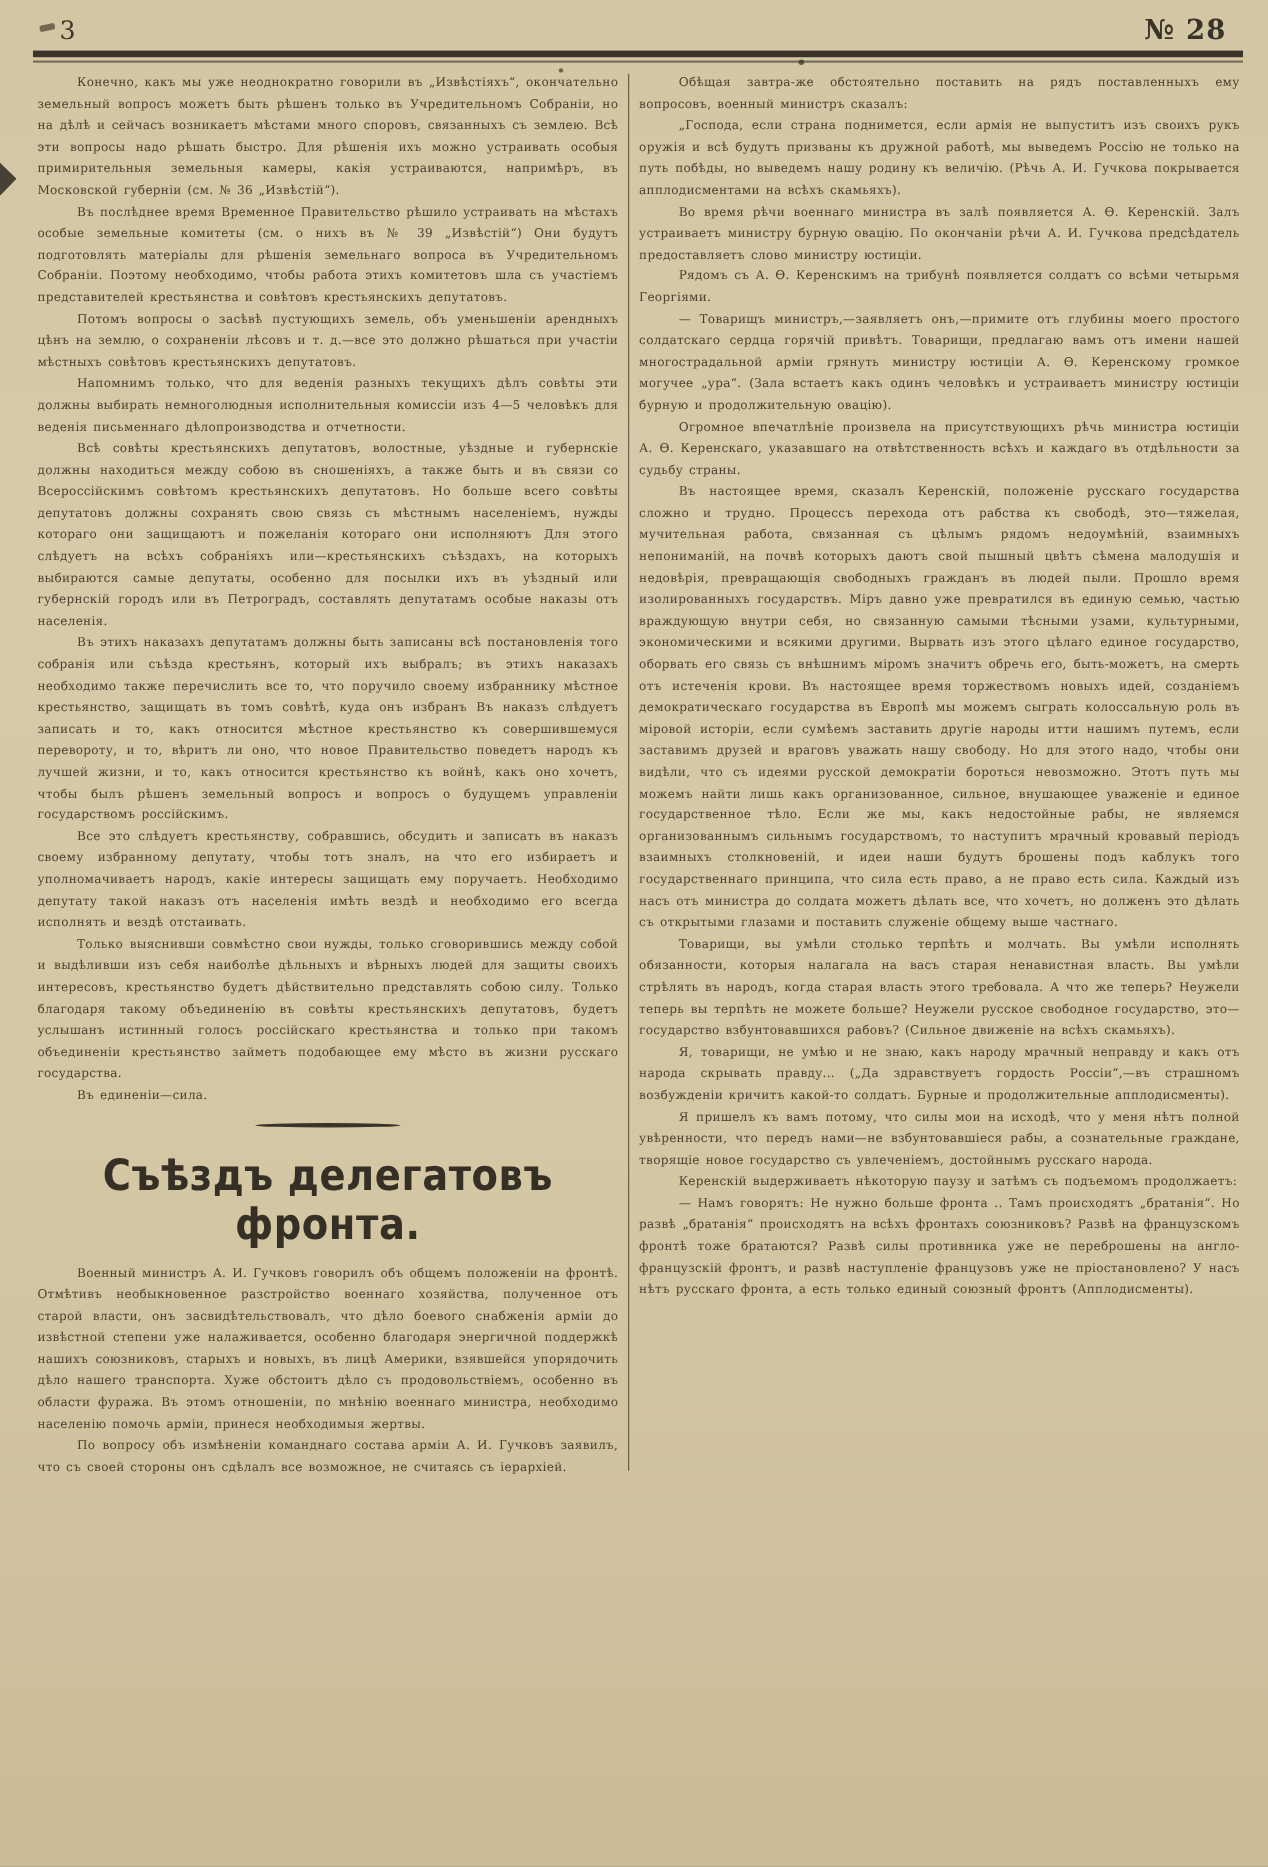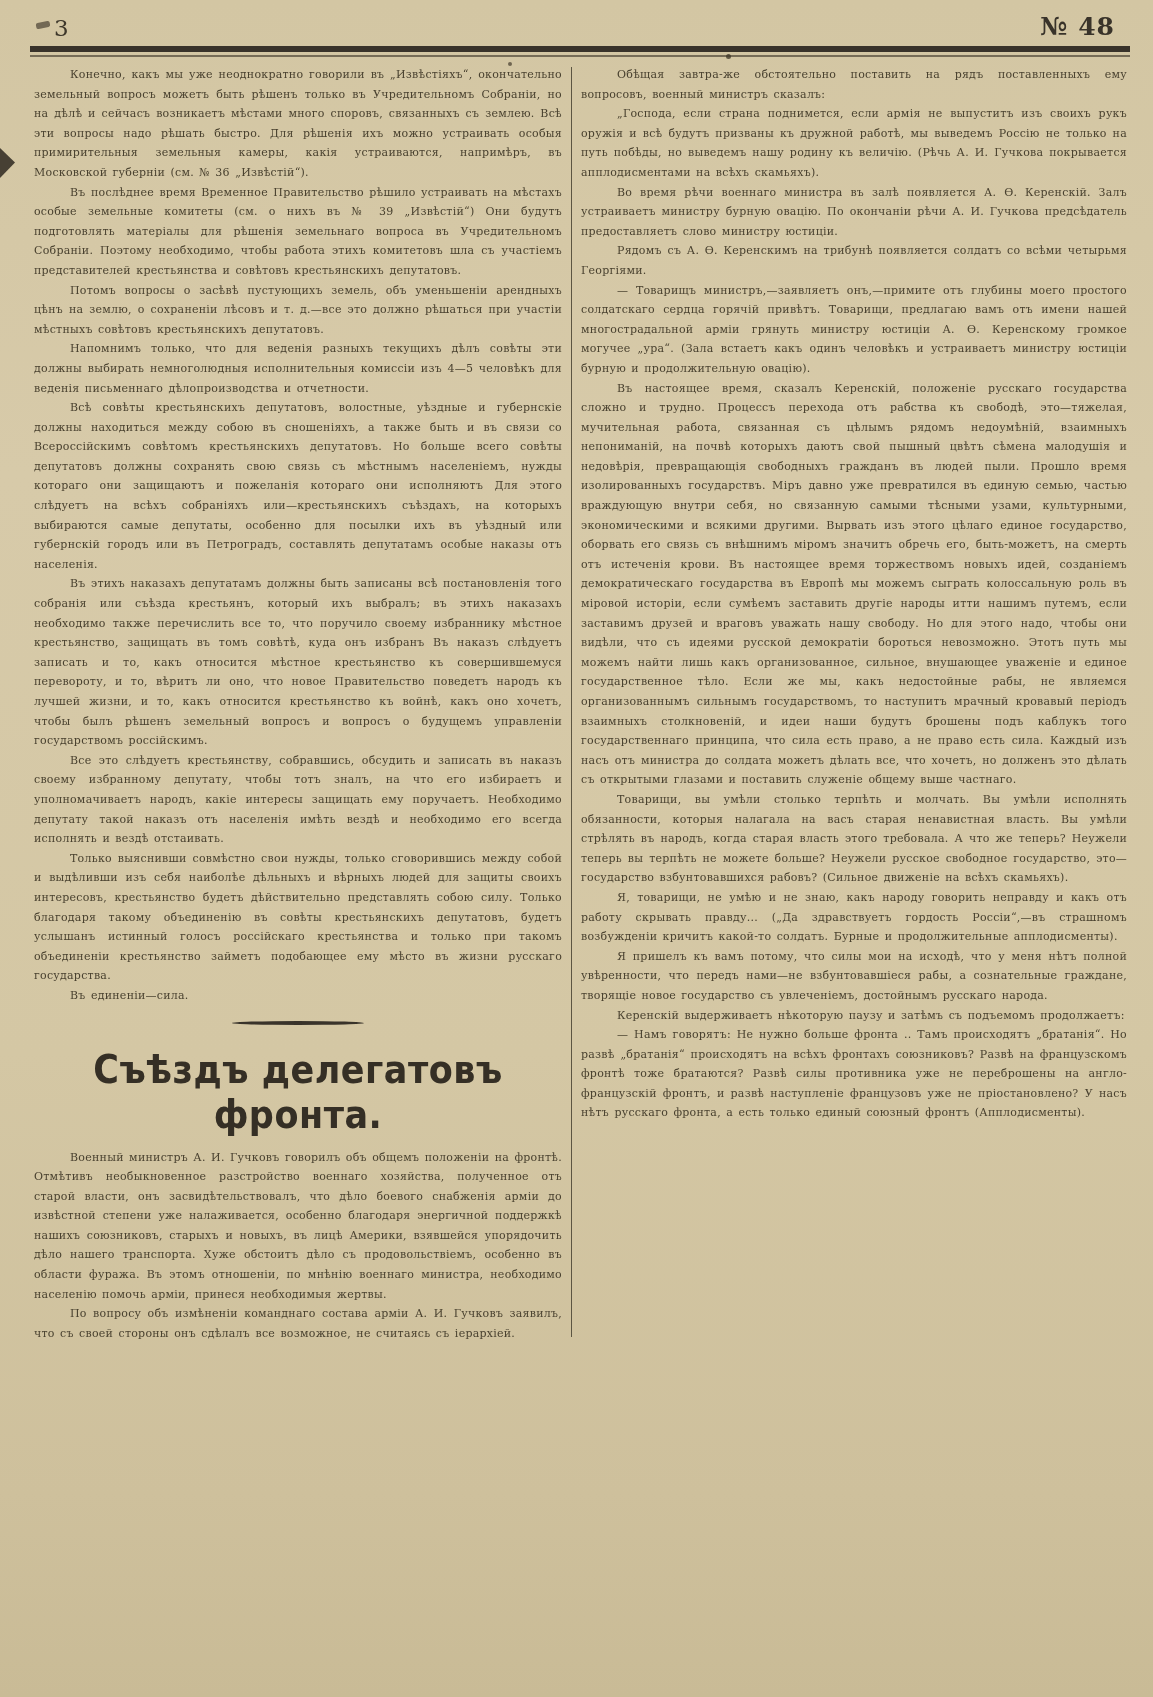--- a/index.html
+++ b/index.html
@@ -94,21 +94,21 @@
 
 <div class="page">
 
   <div class="mark-header"></div>
   <div class="mark-left"></div>
   <div class="speck1"></div>
   <div class="speck2"></div>
 
   <header class="page-header">
     <span class="page-num">3</span>
-    <span class="issue-num">№ 48</span>
+    <span class="issue-num">№ 28</span>
   </header>
   <div class="header-rule"></div>
 
   <div class="content">
 
     <div class="col col-left">
       <p class="para"><span>Конечно, какъ мы уже неоднократно говорили въ „Извѣстіяхъ“, окончательно земельный вопросъ можетъ быть рѣшенъ только въ Учредительномъ Собраніи, но на дѣлѣ и сейчасъ возникаетъ мѣстами много споровъ, связанныхъ съ землею. Всѣ эти вопросы надо рѣшать быстро. Для рѣшенія ихъ можно устраивать особыя </span><span class="it">примирительныя земельныя камеры</span><span>, какія устраиваются, напримѣръ, въ Московской губерніи (см. № 36 „Извѣстій“).</span></p>
       <p class="para">Въ послѣднее время Временное Правительство рѣшило устраивать на мѣстахъ особые земельные комитеты (см. о нихъ въ № 39 „Извѣстій“) Они будутъ подготовлять матеріалы для рѣшенія земельнаго вопроса въ Учредительномъ Собраніи. Поэтому необходимо, чтобы работа этихъ комитетовъ шла съ участіемъ представителей крестьянства и совѣтовъ крестьянскихъ депутатовъ.</p>
       <p class="para">Потомъ вопросы о засѣвѣ пустующихъ земель, объ уменьшеніи арендныхъ цѣнъ на землю, о сохраненіи лѣсовъ и т. д.—все это должно рѣшаться при участіи мѣстныхъ совѣтовъ крестьянскихъ депутатовъ.</p>
       <p class="para">Напомнимъ только, что для веденія разныхъ текущихъ дѣлъ совѣты эти должны выбирать немноголюдныя исполнительныя комиссіи изъ 4—5 человѣкъ для веденія письменнаго дѣлопроизводства и отчетности.</p>
@@ -127,22 +127,23 @@
     </div>
 
     <div class="col-divider"></div>
 
     <div class="col col-right">
       <p class="para">Обѣщая завтра-же обстоятельно поставить на рядъ поставленныхъ ему вопросовъ, военный министръ сказалъ:</p>
       <p class="para"><span>„Господа, если страна поднимется, если армія не выпуститъ изъ своихъ рукъ оружія и всѣ будутъ призваны къ дружной работѣ, мы выведемъ Россію не только на путь побѣды, но выведемъ нашу родину къ величію. (</span><span class="it">Рѣчь А. И. Гучкова покрывается апплодисментами на всѣхъ скамьяхъ</span><span>).</span></p>
       <p class="para">Во время рѣчи военнаго министра въ залѣ появляется А. Ѳ. Керенскій. Залъ устраиваетъ министру бурную овацію. По окончаніи рѣчи А. И. Гучкова предсѣдатель предоставляетъ слово министру юстиціи.</p>
       <p class="para">Рядомъ съ А. Ѳ. Керенскимъ на трибунѣ появляется солдатъ со всѣми четырьмя Георгіями.</p>
       <p class="para"><span>— Товарищъ министръ,—заявляетъ онъ,—примите отъ глубины моего простого солдатскаго сердца горячій привѣтъ. Товарищи, предлагаю вамъ отъ имени нашей многострадальной арміи грянуть министру юстиціи А. Ѳ. Керенскому громкое могучее „ура“. (</span><span class="it">Зала встаетъ какъ одинъ человѣкъ и устраиваетъ министру юстиціи бурную и продолжительную овацію</span><span>).</span></p>
+      <p class="para">Огромное впечатлѣніе произвела на присутствующихъ рѣчь министра юстиціи А. Ѳ. Керенскаго, указавшаго на отвѣтственность всѣхъ и каждаго въ отдѣльности за судьбу страны.</p>
       <p class="para">Въ настоящее время, сказалъ Керенскій, положеніе русскаго государства сложно и трудно. Процессъ перехода отъ рабства къ свободѣ, это—тяжелая, мучительная работа, связанная съ цѣлымъ рядомъ недоумѣній, взаимныхъ непониманій, на почвѣ которыхъ даютъ свой пышный цвѣтъ сѣмена малодушія и недовѣрія, превращающія свободныхъ гражданъ въ людей пыли. Прошло время изолированныхъ государствъ. Міръ давно уже превратился въ единую семью, частью враждующую внутри себя, но связанную самыми тѣсными узами, культурными, экономическими и всякими другими. Вырвать изъ этого цѣлаго единое государство, оборвать его связь съ внѣшнимъ міромъ значитъ обречь его, быть-можетъ, на смерть отъ истеченія крови. Въ настоящее время торжествомъ новыхъ идей, созданіемъ демократическаго государства въ Европѣ мы можемъ сыграть колоссальную роль въ міровой исторіи, если сумѣемъ заставить другіе народы итти нашимъ путемъ, если заставимъ друзей и враговъ уважать нашу свободу. Но для этого надо, чтобы они видѣли, что съ идеями русской демократіи бороться невозможно. Этотъ путь мы можемъ найти лишь какъ организованное, сильное, внушающее уваженіе и единое государственное тѣло. Если же мы, какъ недостойные рабы, не являемся организованнымъ сильнымъ государствомъ, то наступитъ мрачный кровавый періодъ взаимныхъ столкновеній, и идеи наши будутъ брошены подъ каблукъ того государственнаго принципа, что сила есть право, а не право есть сила. Каждый изъ насъ отъ министра до солдата можетъ дѣлать все, что хочетъ, но долженъ это дѣлать съ открытыми глазами и поставить служеніе общему выше частнаго.</p>
       <p class="para"><span>Товарищи, вы умѣли столько терпѣть и молчать. Вы умѣли исполнять обязанности, которыя налагала на васъ старая ненавистная власть. Вы умѣли стрѣлять въ народъ, когда старая власть этого требовала. А что же теперь? Неужели теперь вы терпѣть не можете больше? Неужели русское свободное государство, это—государство взбунтовавшихся рабовъ? (</span><span class="it">Сильное движеніе на всѣхъ скамьяхъ</span><span>).</span></p>
-      <p class="para"><span>Я, товарищи, не умѣю и не знаю, какъ народу говорить неправду и какъ отъ работу скрывать правду... (</span><span class="it">„Да здравствуетъ гордость Россіи“,—въ страшномъ возбужденіи кричитъ какой-то солдатъ. Бурные и продолжительные апплодисменты</span><span>).</span></p>
+      <p class="para"><span>Я, товарищи, не умѣю и не знаю, какъ народу мрачный неправду и какъ отъ народа скрывать правду... (</span><span class="it">„Да здравствуетъ гордость Россіи“,—въ страшномъ возбужденіи кричитъ какой-то солдатъ. Бурные и продолжительные апплодисменты</span><span>).</span></p>
       <p class="para">Я пришелъ къ вамъ потому, что силы мои на исходѣ, что у меня нѣтъ полной увѣренности, что передъ нами—не взбунтовавшіеся рабы, а сознательные граждане, творящіе новое государство съ увлеченіемъ, достойнымъ русскаго народа.</p>
       <p class="para">Керенскій выдерживаетъ нѣкоторую паузу и затѣмъ съ подъемомъ продолжаетъ:</p>
       <p class="para"><span>— Намъ говорятъ: Не нужно больше фронта .. Тамъ происходятъ „братанія“. Но развѣ „братанія“ происходятъ на всѣхъ фронтахъ союзниковъ? Развѣ на французскомъ фронтѣ тоже братаются? Развѣ силы противника уже не переброшены на англо-французскій фронтъ, и развѣ наступленіе французовъ уже не пріостановлено? У насъ нѣтъ русскаго фронта, а есть только единый союзный фронтъ (</span><span class="it">Апплодисменты</span><span>).</span></p>
     </div>
 
   </div>
 </div>
 
 </body></html>

